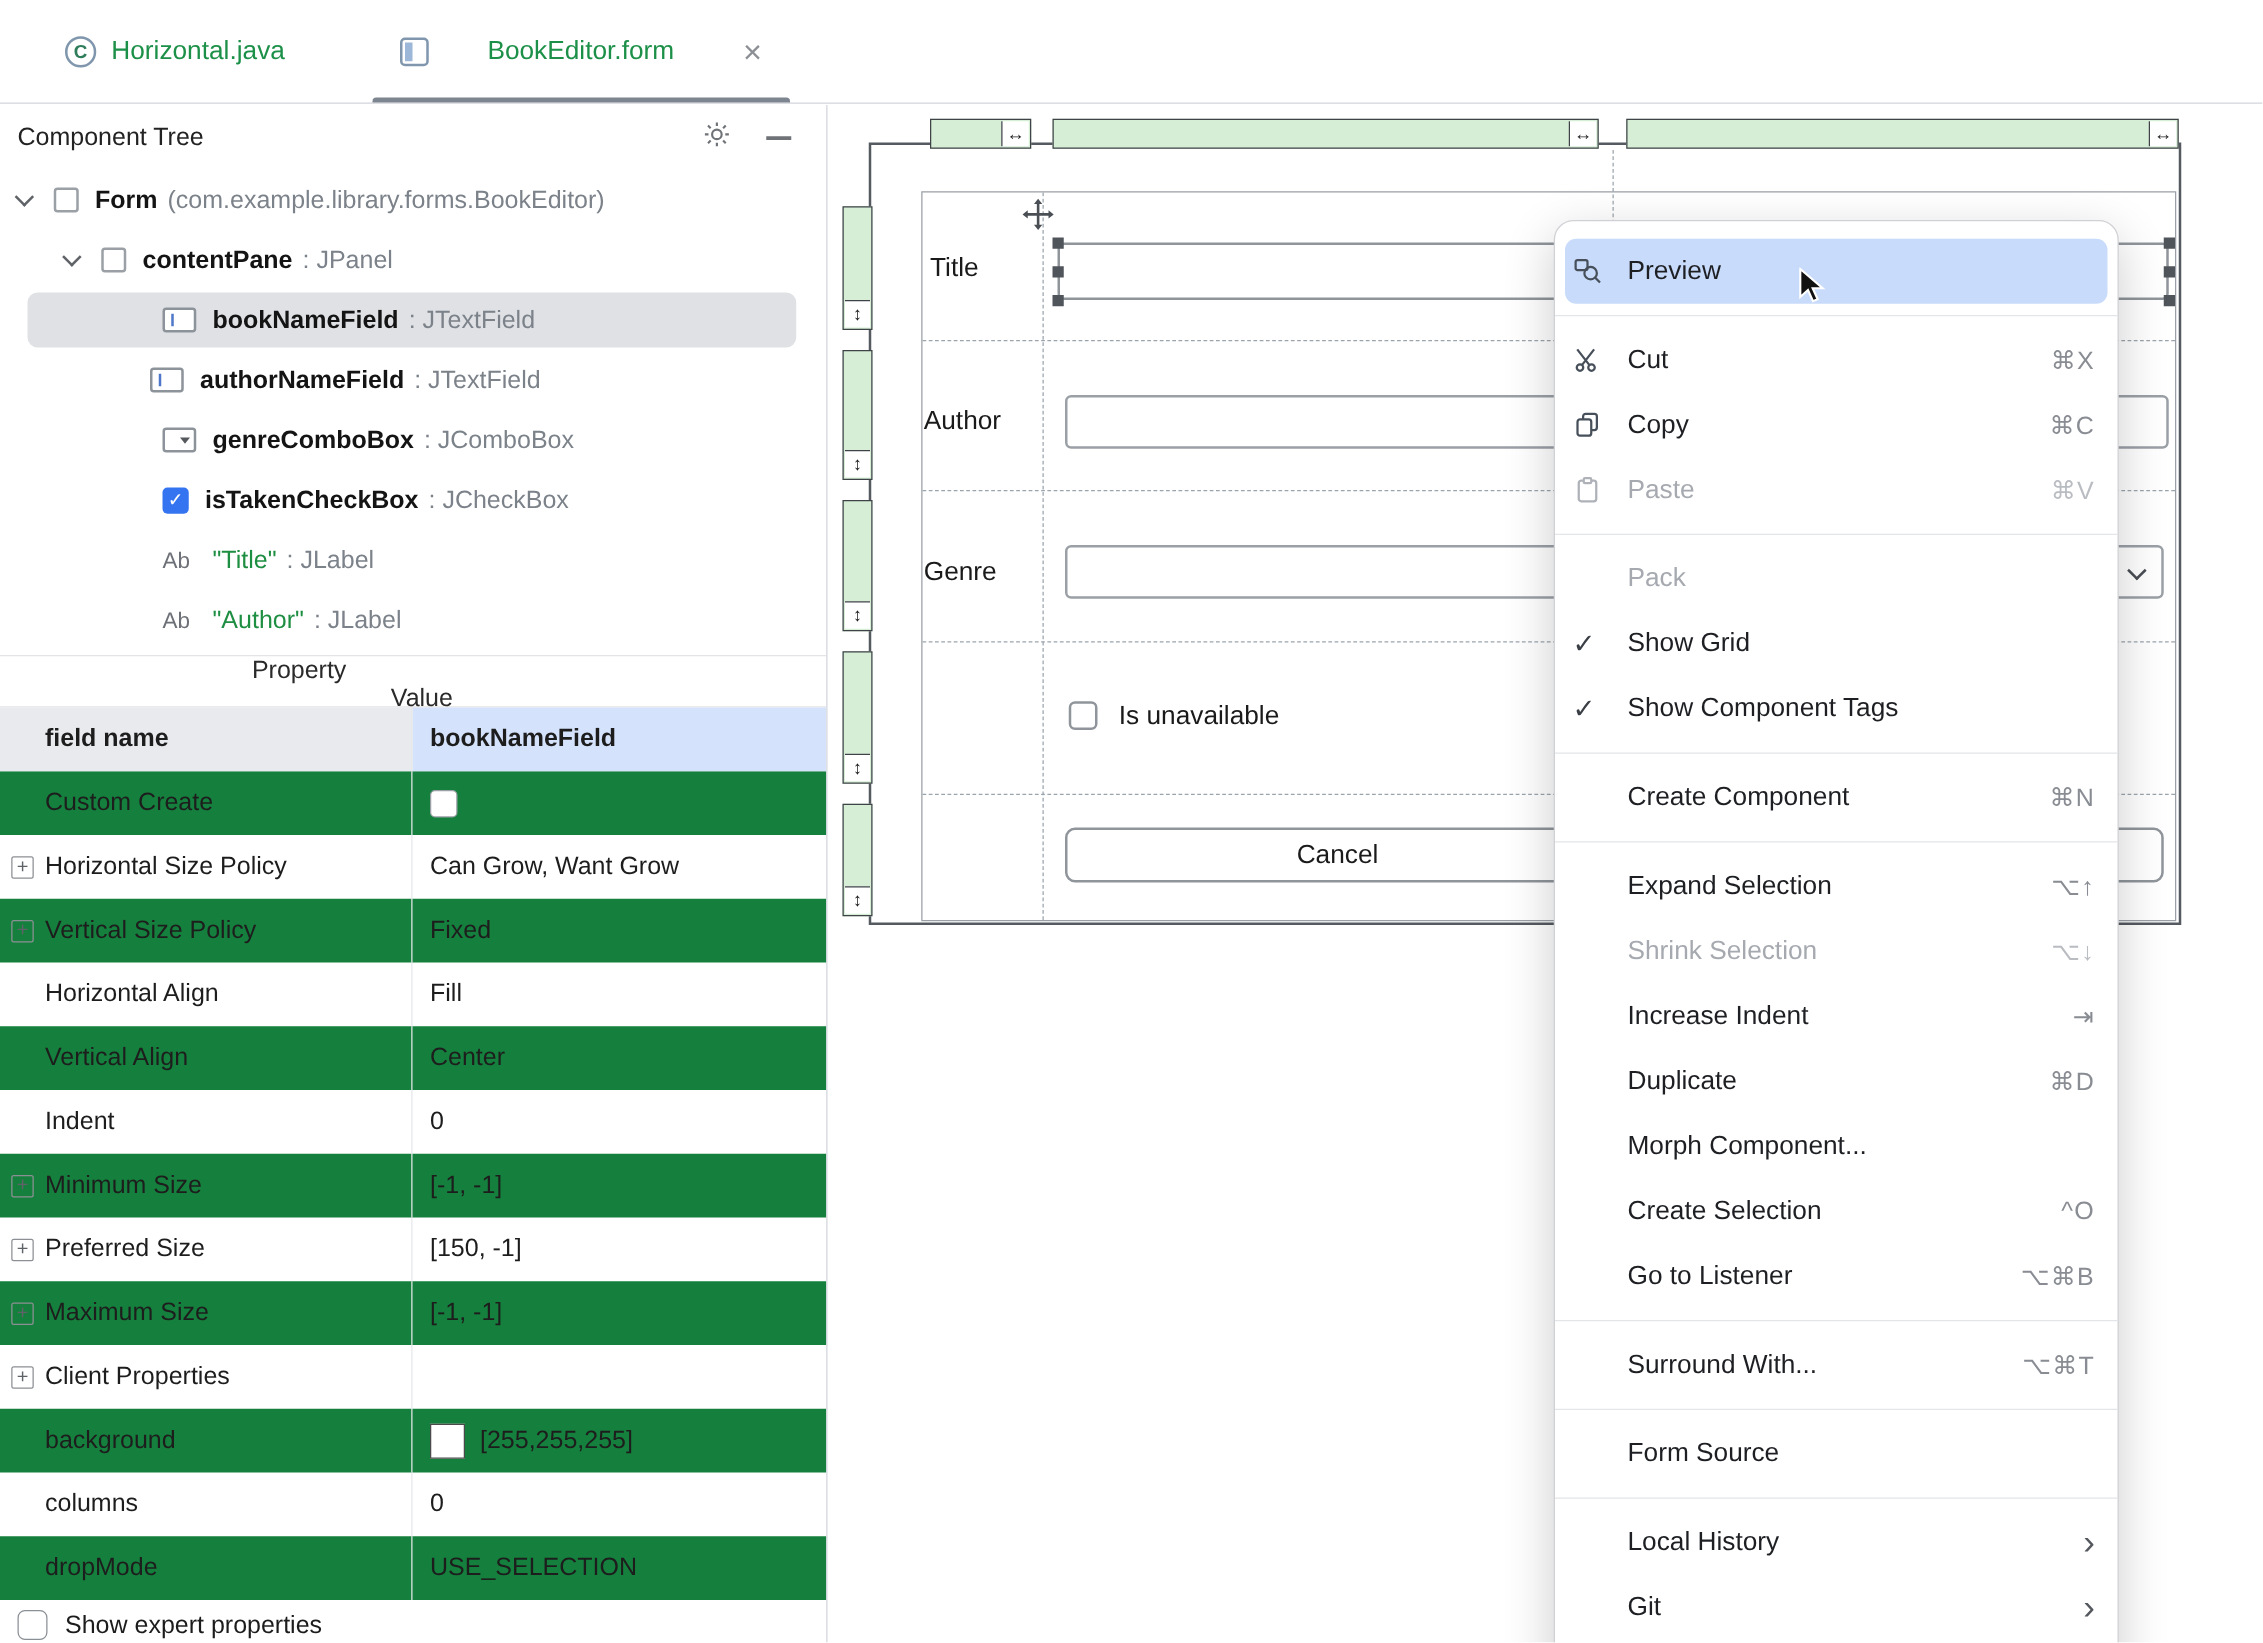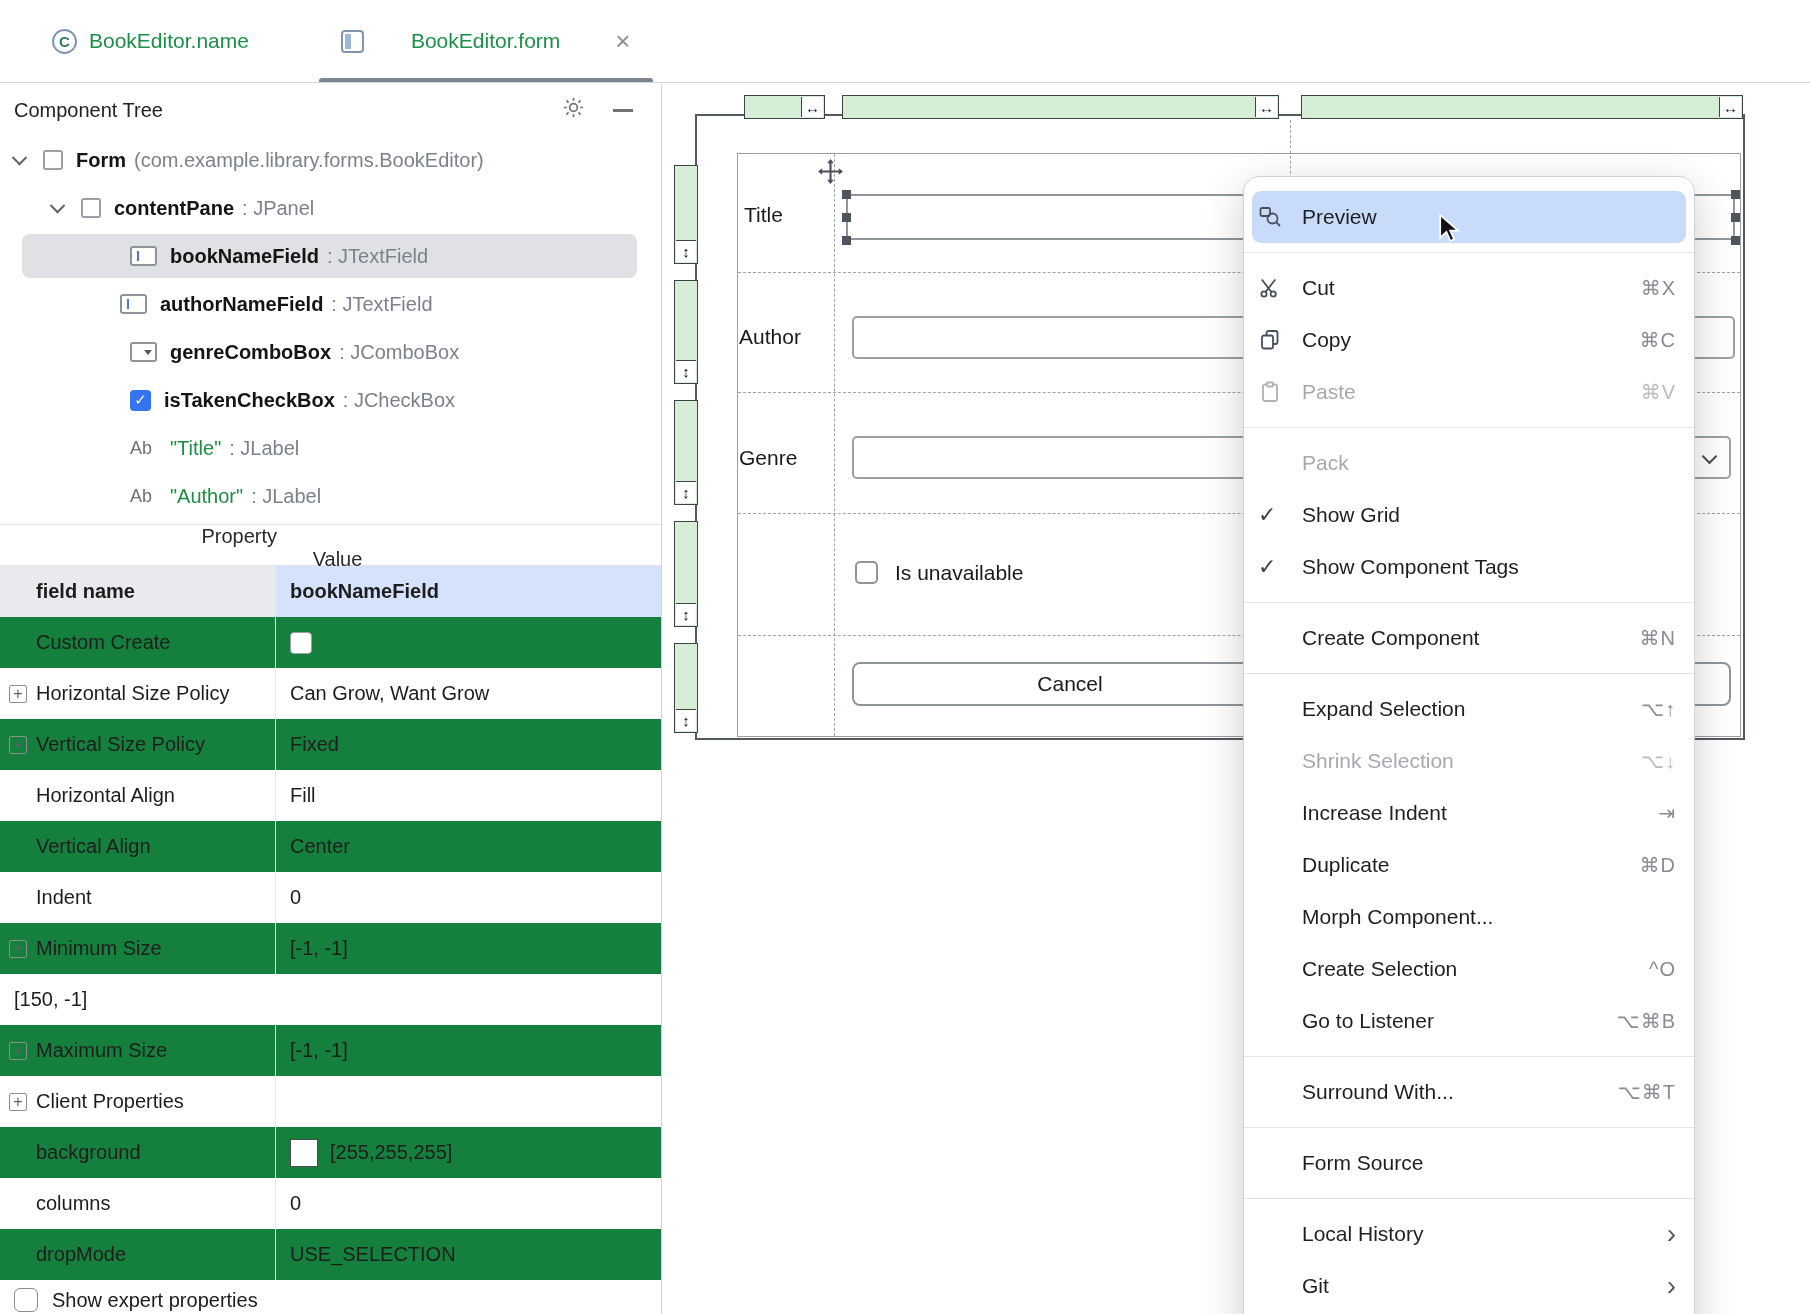--- a/index.html
+++ b/index.html
@@ -37,21 +37,21 @@
   .tname { font-weight:bold; color:#141414; }
   .tname.tquote { font-weight:normal; color:#1e8e42; }
   .ttype { color:#7c828a; margin-left:8px; }
 
   
   .phead { height:42px; display:flex; align-items:center; font-size:20px; color:#2a2a2a; border-top:1px solid #e3e4e7; border-bottom:1px solid #e3e4e7; margin-top:4px;flex-direction:column; }
   .phead .pc1 { width:330px; padding-left:36px; }
   .phead .pc2 { flex:1; padding-left:14px; }
   .prow { height:51px; display:flex; align-items:stretch; font-size:20px; }
   .prow.stripe { background:#15803d; }
-  .prow .c1 { width:276px; padding-left:36px; display:flex; align-items:center; position:relative; border-right:1px solid #e6e7e9; color:#1d1d1d; }
+  .prow .c1 { width:330px; padding-left:36px; display:flex; align-items:center; position:relative; border-right:1px solid #e6e7e9; color:#1d1d1d; }
   .prow .c2 { flex:1; padding-left:14px; display:flex; align-items:center; gap:12px; color:#1d1d1d; }
   .prow.sel .c1 { background:#e8eaee; font-weight:bold; }
   .prow.sel .c2 { background:#d5e2fb; font-weight:bold; }
   .pexp { position:absolute; left:9px; top:50%; margin-top:-9px; width:18px; height:18px; border:1.5px solid #8c8f94; border-radius:2px; color:#5f6368; font-size:16px; line-height:15px; text-align:center; }
   .pexp::before { content:"+"; }
   .pcheck { width:22px; height:22px; border:1.5px solid #9aa0a6; border-radius:4px; background:#fff; }
   .swatch { width:28px; height:28px; border:1.5px solid #4a4a4a; background:#fff; flex:0 0 auto; }
   .expert { height:40px; display:flex; align-items:center; gap:14px; padding-left:14px; font-size:20px; }
   .expert .ecb { width:24px; height:24px; border:1.5px solid #8a8f94; border-radius:6px; background:#fff; flex:0 0 auto; }
 
@@ -93,21 +93,21 @@
   .subch::before { content:"›"; }
   .msep { height:1px; background:#e4e5e8; margin:9px 0; }
   .cursor { position:absolute; left:774px; top:130px; width:27px; height:29px; z-index:30; }
 </style>
 </head>
 <body>
 
 <div class="tabbar">
   <div class="tab">
     <span class="cls-icon">C</span>
-    <span>BookEditor.name</span>
+    <span>Horizontal.java</span>
   </div>
   <div class="tab selected">
     <span class="form-icon"></span>
     <span>BookEditor.form</span>
     <span class="tab-close">×</span>
   </div>
 </div>
 
 <div class="leftpanel">
 
@@ -234,20 +234,24 @@
     <div class="prow stripe">
       <div class="c1">
           <span class="pexp"></span>
           <span>Minimum Size</span>
         </div>
       <div class="c2">
           <span>[-1, -1]</span>
         </div>
     </div>
     <div class="prow">
+      <div class="c1">
+          <span class="pexp"></span>
+          <span>Preferred Size</span>
+        </div>
       <div class="c2">
           <span>[150, -1]</span>
         </div>
     </div>
     <div class="prow stripe">
       <div class="c1">
           <span class="pexp"></span>
           <span>Maximum Size</span>
         </div>
       <div class="c2">

